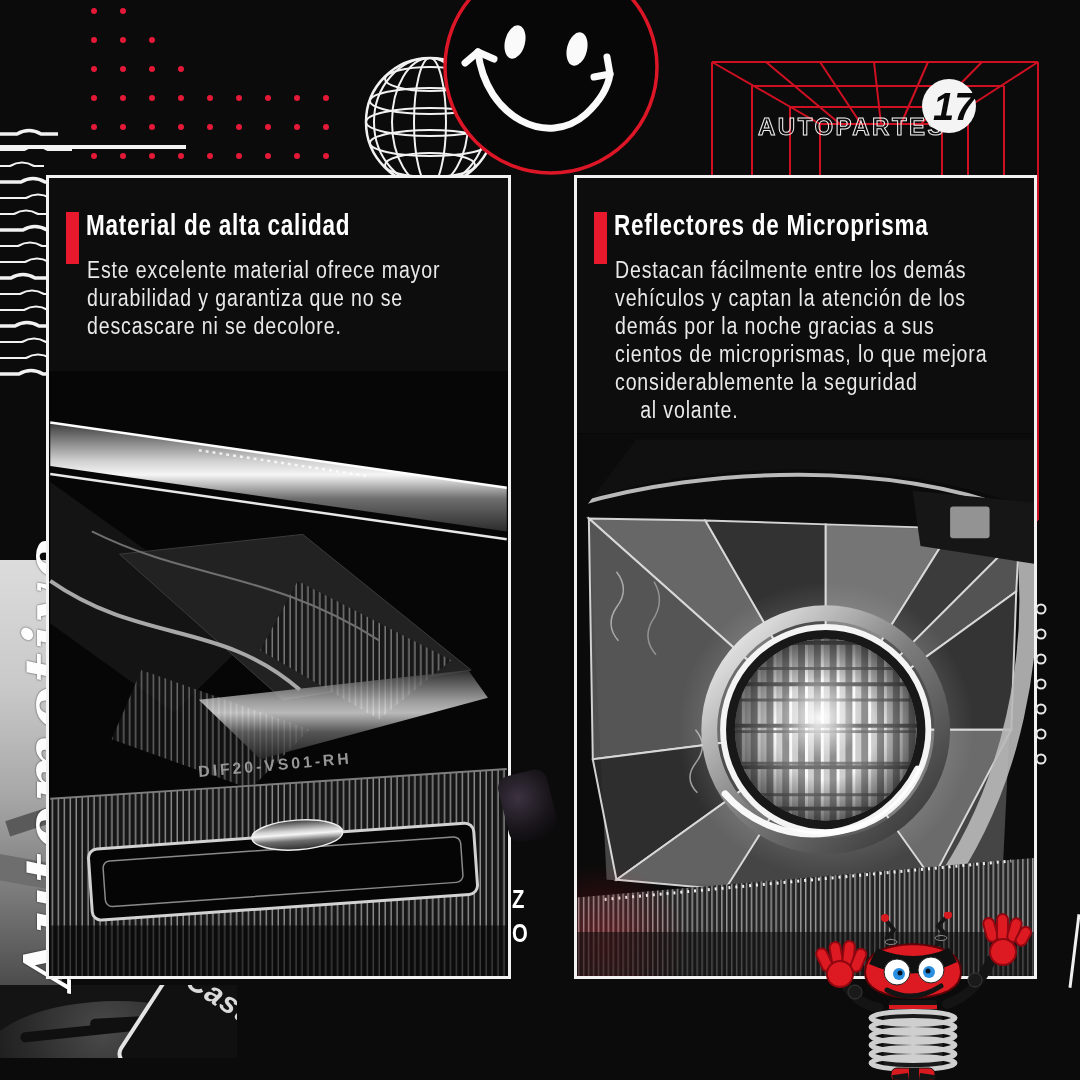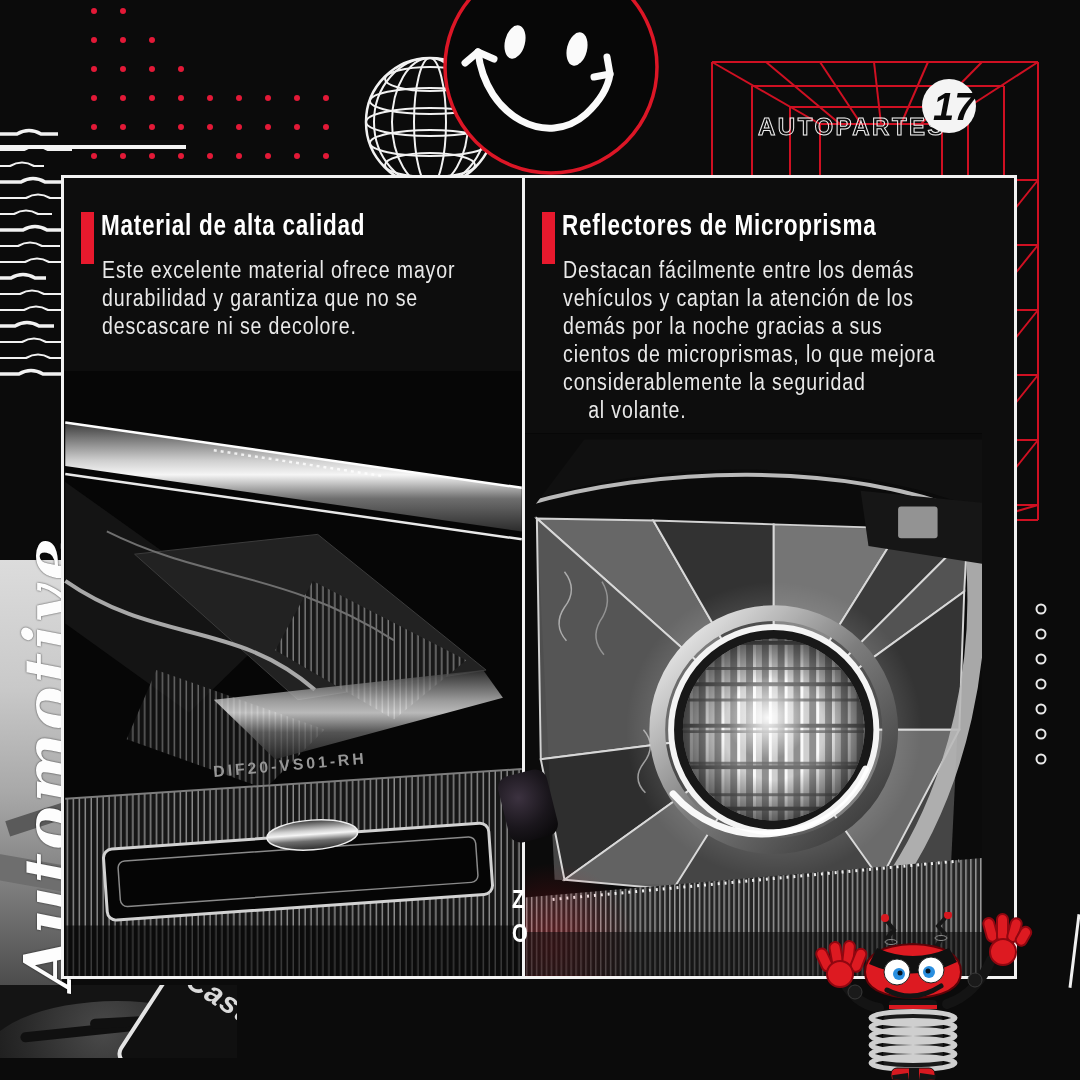--- a/index.html
+++ b/index.html
@@ -1,22 +1,22 @@
 <!DOCTYPE html>
 <html><head>
 <meta charset="utf-8">
 <style>
   html,body{margin:0;padding:0;background:#000;}
   .canvas{position:relative;width:1080px;height:1080px;background:#0b0b0b;overflow:hidden;
           font-family:"Liberation Sans",sans-serif;}
   .abs{position:absolute;}
   .dot{position:absolute;width:6px;height:6px;border-radius:50%;background:#e31937;}
   .panel{position:absolute;top:175px;height:798px;background:#0d0d0d;border:3px solid #f2f2f2;}
-  .panel-left{left:61px;width:459px;}
-  .panel-right{left:522px;width:457px;padding-left:32px;}
+  .panel-left{left:46px;width:459px;}
+  .panel-right{left:574px;width:457px;}
   .accent-bar{position:absolute;left:17px;top:34px;width:13px;height:52px;background:#e8192d;}
   .panel-title{position:absolute;left:37px;top:30px;margin:0;color:#ffffff;font-weight:700;
                font-size:30px;letter-spacing:1px;white-space:nowrap;
                transform:scaleX(.75);transform-origin:left top;}
   .panel-body{position:absolute;left:38px;top:78px;width:540px;margin:0;color:#e9e9e9;
               font-size:23px;line-height:28px;letter-spacing:1px;white-space:pre-line;
               transform:scaleX(.85);transform-origin:left top;}
   .photo{position:absolute;left:0;bottom:0;overflow:hidden;background:#060606;}
   .gothic{position:absolute;left:-252px;top:723px;width:600px;text-align:center;
           color:#fdfdfd;font-family:"DejaVu Serif",serif;font-style:italic;font-weight:700;

